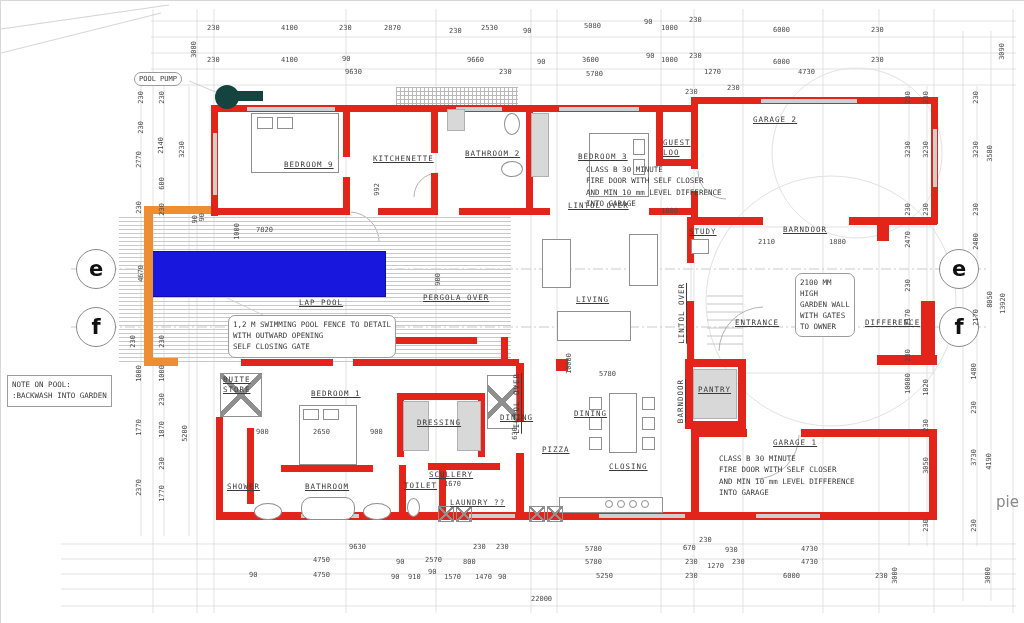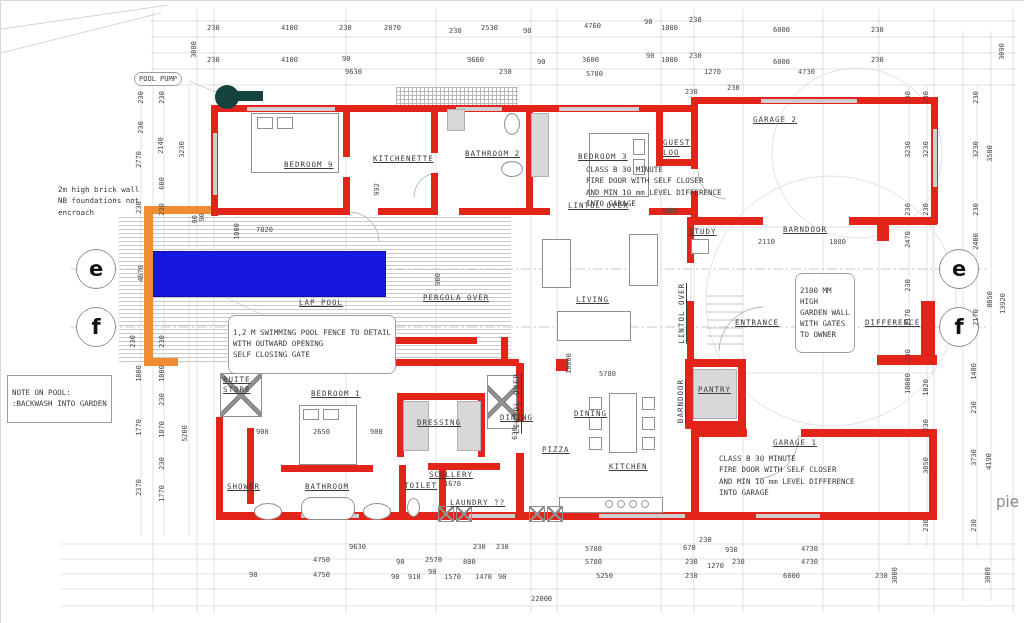--- a/index.html
+++ b/index.html
@@ -20,21 +20,21 @@
         repeating-linear-gradient(180deg,#b9b9b9 0,#b9b9b9 1px,transparent 1px,transparent 4px),
         repeating-linear-gradient(90deg,#b9b9b9 0,#b9b9b9 1px,transparent 1px,transparent 4px);}
   .pool{position:absolute;background:#1717dd;border:1px solid #0d0da8;box-sizing:border-box;}
   .d {position:absolute;font:7px/1.1 "DejaVu Sans Mono",monospace;color:#4b4b4b;white-space:nowrap;font-style:normal;}
   .v {writing-mode:vertical-rl;transform:rotate(180deg);}
   .rl{position:absolute;font:7.5px/1.1 "DejaVu Sans Mono",monospace;color:#3a3a3a;letter-spacing:1px;white-space:nowrap;text-decoration:underline;}
   .note{position:absolute;font:7.5px/1.5 "DejaVu Sans Mono",monospace;color:#3a3a3a;white-space:nowrap;}
   .bub{position:absolute;border:1px solid #9c9c9c;border-radius:7px;background:#fff;
        font:7px/1.2 "DejaVu Sans Mono",monospace;color:#3a3a3a;padding:2px 4px;white-space:nowrap;}
   .box{position:absolute;border:1px solid #9c9c9c;background:#fff;
-       font:7.5px/1.45 "DejaVu Sans Mono",monospace;color:#3a3a3a;padding:12px 4px;white-space:nowrap;}
+       font:7.5px/1.45 "DejaVu Sans Mono",monospace;color:#3a3a3a;padding:4px 4px;white-space:nowrap;}
   .rbox{border-radius:7px;}
   .mk{position:absolute;width:38px;height:38px;border:1px solid #8a8a8a;border-radius:50%;background:#fff;
       display:flex;align-items:center;justify-content:center;
       font:bold 21px "DejaVu Sans",sans-serif;color:#111;}
   .pump1{position:absolute;width:24px;height:24px;border-radius:50%;background:#15433f;}
   .pump2{position:absolute;background:#15433f;}
   .wm{position:absolute;font:15px "DejaVu Sans",sans-serif;color:#8a8a8a;}
 </style>
 </head>
 <body>
@@ -248,32 +248,27 @@
   <span class="rl" style="left:310px;top:389px">BEDROOM 1</span>
   <span class="rl" style="left:416px;top:418px">DRESSING</span>
   <span class="rl" style="left:226px;top:482px">SHOWER</span>
   <span class="rl" style="left:304px;top:482px">BATHROOM</span>
   <span class="rl" style="left:403px;top:481px">TOILET</span>
   <span class="rl" style="left:428px;top:470px">SCULLERY</span>
   <span class="rl" style="left:449px;top:498px">LAUNDRY ??</span>
   <span class="rl" style="left:499px;top:413px">DINING</span>
   <span class="rl" style="left:541px;top:445px">PIZZA</span>
   <span class="rl" style="left:573px;top:409px">DINING</span>
-  <span class="rl" style="left:608px;top:462px">KITCHEN</span>
+  <span class="rl" style="left:608px;top:462px">CLOSING</span>
   <span class="rl" style="left:697px;top:385px">PANTRY</span>
   <span class="rl" style="left:772px;top:438px">GARAGE 1</span>
   <span class="rl" style="left:734px;top:318px">ENTRANCE</span>
   <span class="rl" style="left:864px;top:318px">DIFFERENCE</span>
 
   <div class="bub" style="left:133px;top:71px">POOL PUMP</div>
-  <div class="note" style="left:57px;top:183px">
-    <div>2m high brick wall</div>
-    <div>NB foundations not</div>
-    <div>encroach</div>
-  </div>
   <div class="box" style="left:6px;top:374px">
     <div>NOTE ON POOL:</div>
     <div>:BACKWASH INTO GARDEN</div>
   </div>
   <div class="box rbox" style="left:227px;top:314px">
     <div>1,2 M SWIMMING POOL FENCE TO DETAIL</div>
     <div>WITH OUTWARD OPENING</div>
     <div>SELF CLOSING GATE</div>
   </div>
   <div class="box rbox" style="left:794px;top:272px">
@@ -302,21 +297,21 @@
   <div class="mk" style="left:938px;top:306px">f</div>
   <span class="wm" style="left:995px;top:492px">pie</span>
 
   <i class="d" style="left:206px;top:24px">230</i>
   <i class="d" style="left:280px;top:24px">4100</i>
   <i class="d" style="left:338px;top:24px">230</i>
   <i class="d" style="left:383px;top:24px">2870</i>
   <i class="d" style="left:448px;top:27px">230</i>
   <i class="d" style="left:480px;top:24px">2530</i>
   <i class="d" style="left:522px;top:27px">90</i>
-  <i class="d" style="left:583px;top:22px">4760</i>
+  <i class="d" style="left:583px;top:22px">5080</i>
   <i class="d" style="left:643px;top:18px">90</i>
   <i class="d" style="left:660px;top:24px">1000</i>
   <i class="d" style="left:688px;top:16px">230</i>
   <i class="d" style="left:772px;top:26px">6000</i>
   <i class="d" style="left:870px;top:26px">230</i>
   <i class="d" style="left:206px;top:56px">230</i>
   <i class="d" style="left:280px;top:56px">4100</i>
   <i class="d" style="left:341px;top:55px">90</i>
   <i class="d" style="left:344px;top:68px">9630</i>
   <i class="d" style="left:466px;top:56px">9660</i>

